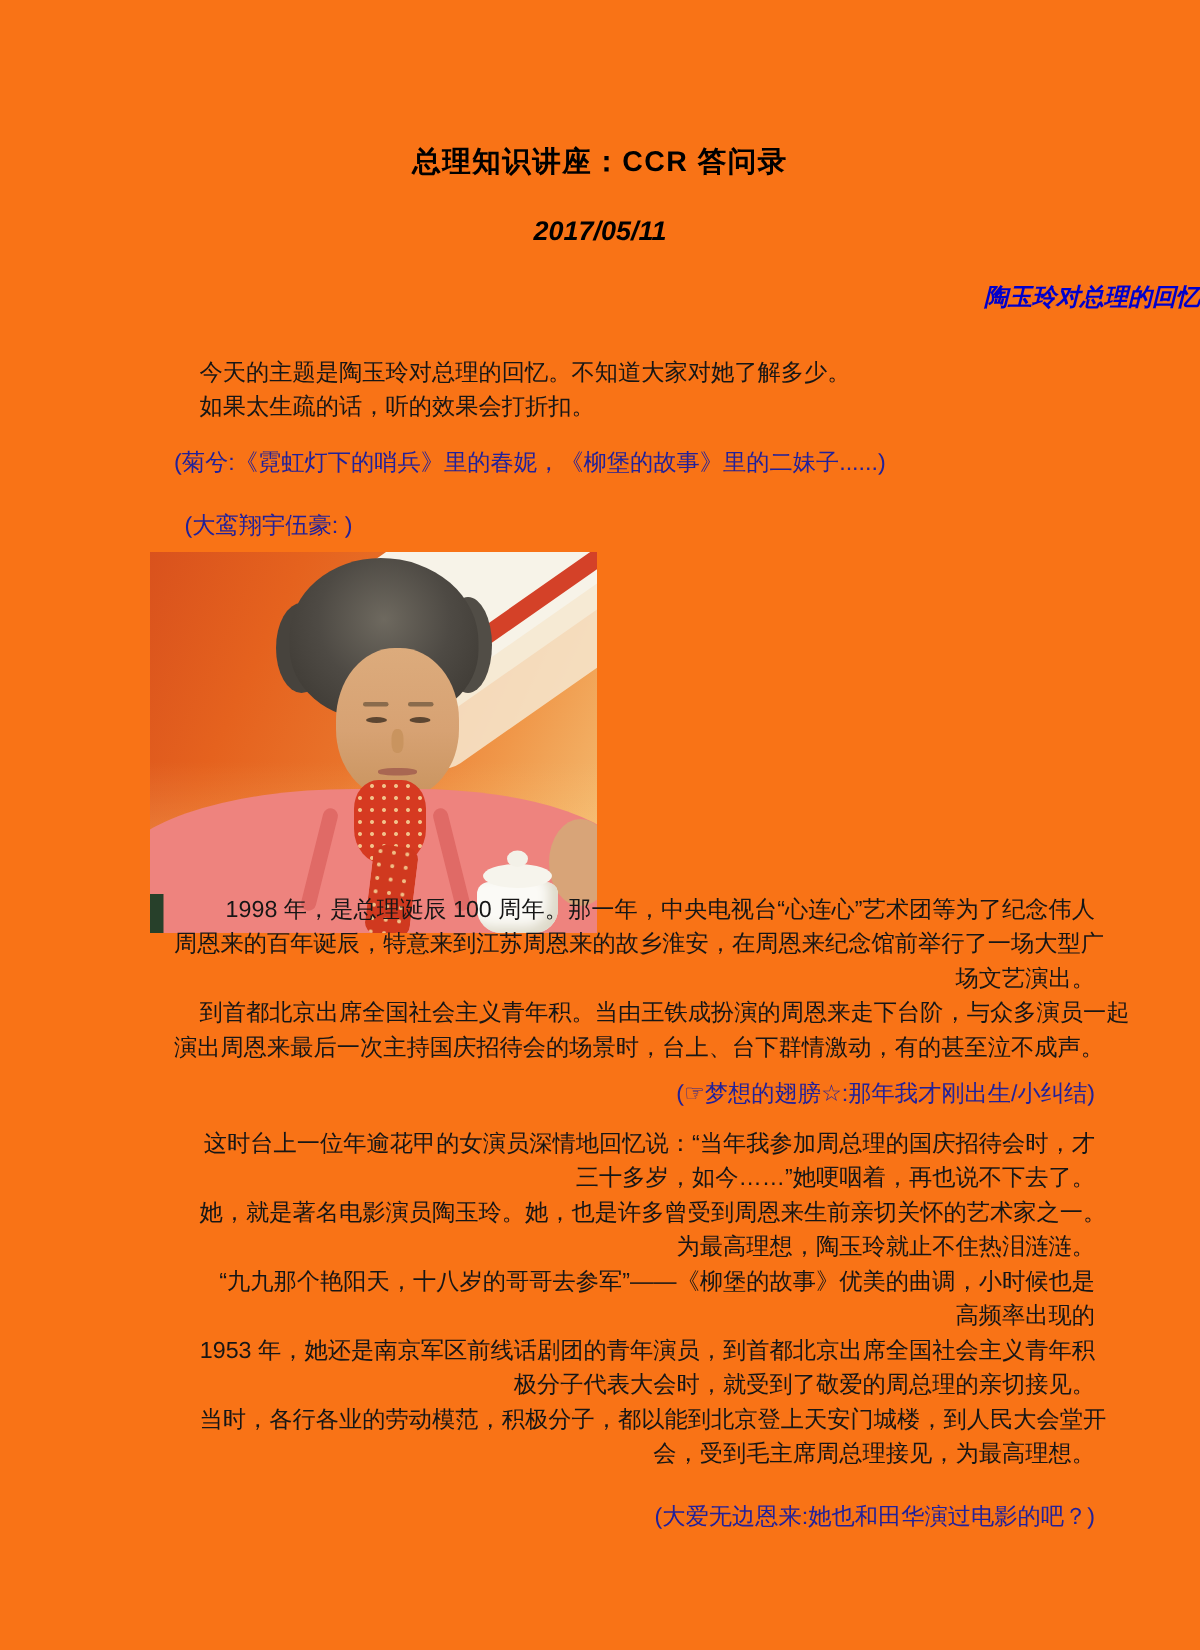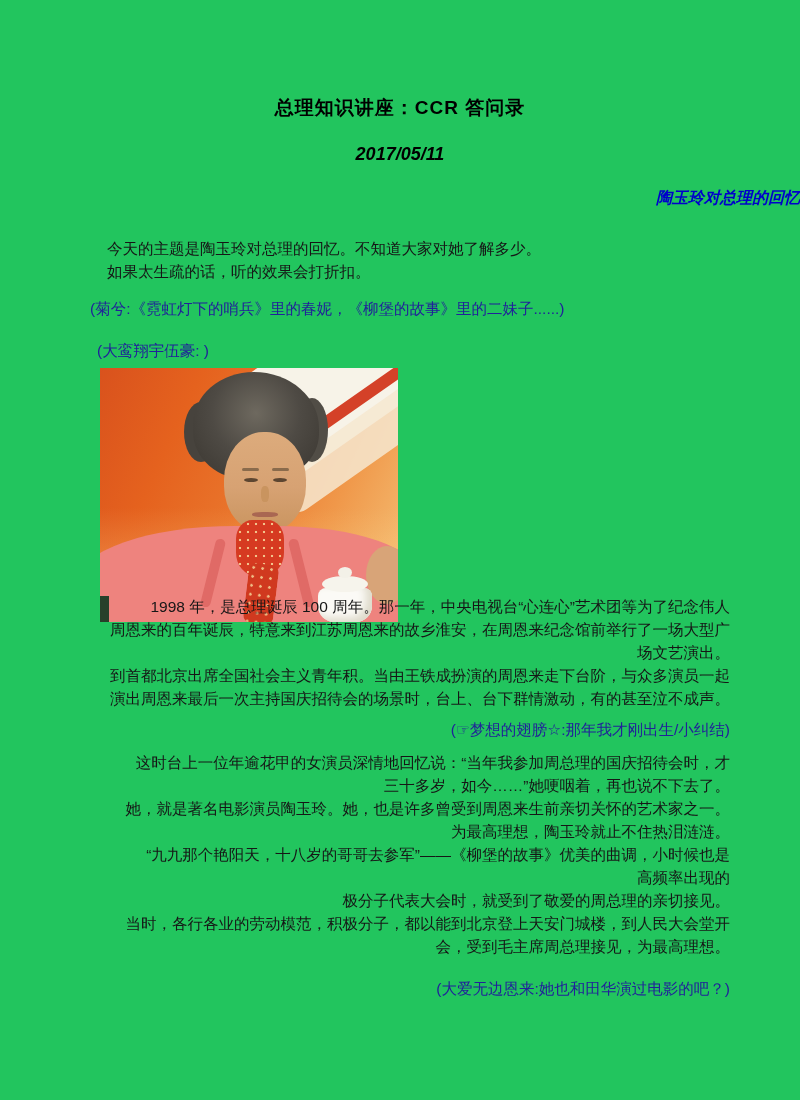--- a/index.html
+++ b/index.html
@@ -1,37 +1,37 @@
 <!DOCTYPE html>
 <html style="--heading_blue: #0000cc; --annotation_blue: #21219a; --body_text: #161616; --photo_bg_orange: #e9742b; --photo_bg_deep: #d9521d; --photo_bg_light: #f3b469; --photo_swath: #f7f3e8; --photo_stripe_red: #d44128; --hair_gray: #4e4a44; --face_skin: #d7a273; --jacket_pink: #ee837e; --scarf_red: #d63a21; --cup_white: #fbfaf6; --sliver_green: #27402a;"><head>
 <meta charset="utf-8">
 <style>
   html,body{margin:0;padding:0;background:#ffffff;}
   .page{
-    position:relative;width:800px;height:1100px;background:#22c55e;margin:0 auto;
+    position:relative;width:800px;height:1100px;background:#f97316;margin:0 auto;
     font-family:"Liberation Sans","DejaVu Sans",sans-serif;color:var(--body_text,#161616);
     overflow:hidden;
   }
   .doc-title{
     position:absolute;top:95px;left:0;width:100%;margin:0;text-align:center;
     font-size:19px;font-weight:700;letter-spacing:1px;color:#000;
   }
   .doc-date{
     position:absolute;top:144px;left:0;width:100%;text-align:center;
     font-size:18px;font-weight:700;color:#000;font-style:italic;
   }
   .section-heading{
     position:absolute;top:188px;left:0;width:100%;margin:0;text-align:right;
     font-size:16px;font-weight:700;color:var(--heading_blue,#0000cc);font-style:italic;
   }
   .body-lines{position:absolute;left:90px;width:640px;}
   .body-lines.top{top:237px;}
   .body-lines.bottom{top:595px;text-align:right;}
   .line{
-    height:23px;line-height:23px;font-size:15.5px;white-space:nowrap;color:var(--body_text,#161616);
+    height:23px;line-height:23px;font-size:15.5px;white-space:nowrap;color:var(--body_text,#161616);margin-left:26px;
   }
   .line.indent{padding-left:17px;}
   .line.indent-sm{padding-left:7px;}
   .line.blue{color:var(--annotation_blue,#21219a);}
   
   .photo{
     position:absolute;left:100px;top:368px;width:298px;height:254px;overflow:hidden;
   }
   .photo div{position:absolute;}
   .ph-bg{
@@ -148,19 +148,20 @@
       <div class="line">场文艺演出。</div>
       <div class="line indent">到首都北京出席全国社会主义青年积。当由王铁成扮演的周恩来走下台阶，与众多演员一起</div>
       <div class="line">演出周恩来最后一次主持国庆招待会的场景时，台上、台下群情激动，有的甚至泣不成声。</div>
       <div class="line blue" style="margin-top: 8px;">(☞梦想的翅膀☆:那年我才刚出生/小纠结)</div>
       <div class="line indent" style="margin-top: 10px;">这时台上一位年逾花甲的女演员深情地回忆说：“当年我参加周总理的国庆招待会时，才</div>
       <div class="line">三十多岁，如今……”她哽咽着，再也说不下去了。</div>
       <div class="line indent">她，就是著名电影演员陶玉玲。她，也是许多曾受到周恩来生前亲切关怀的艺术家之一。</div>
       <div class="line indent">为最高理想，陶玉玲就止不住热泪涟涟。</div>
       <div class="line indent">“九九那个艳阳天，十八岁的哥哥去参军”——《柳堡的故事》优美的曲调，小时候也是</div>
       <div class="line">高频率出现的</div>
+      <div class="line indent">1953 年，她还是南京军区前线话剧团的青年演员，到首都北京出席全国社会主义青年积</div>
       <div class="line">极分子代表大会时，就受到了敬爱的周总理的亲切接见。</div>
       <div class="line indent">当时，各行各业的劳动模范，积极分子，都以能到北京登上天安门城楼，到人民大会堂开</div>
       <div class="line">会，受到毛主席周总理接见，为最高理想。</div>
       <div class="line blue" style="margin-top: 19px;">(大爱无边恩来:她也和田华演过电影的吧？)</div>
     </div>
 
 </div>
 
 </body></html>

